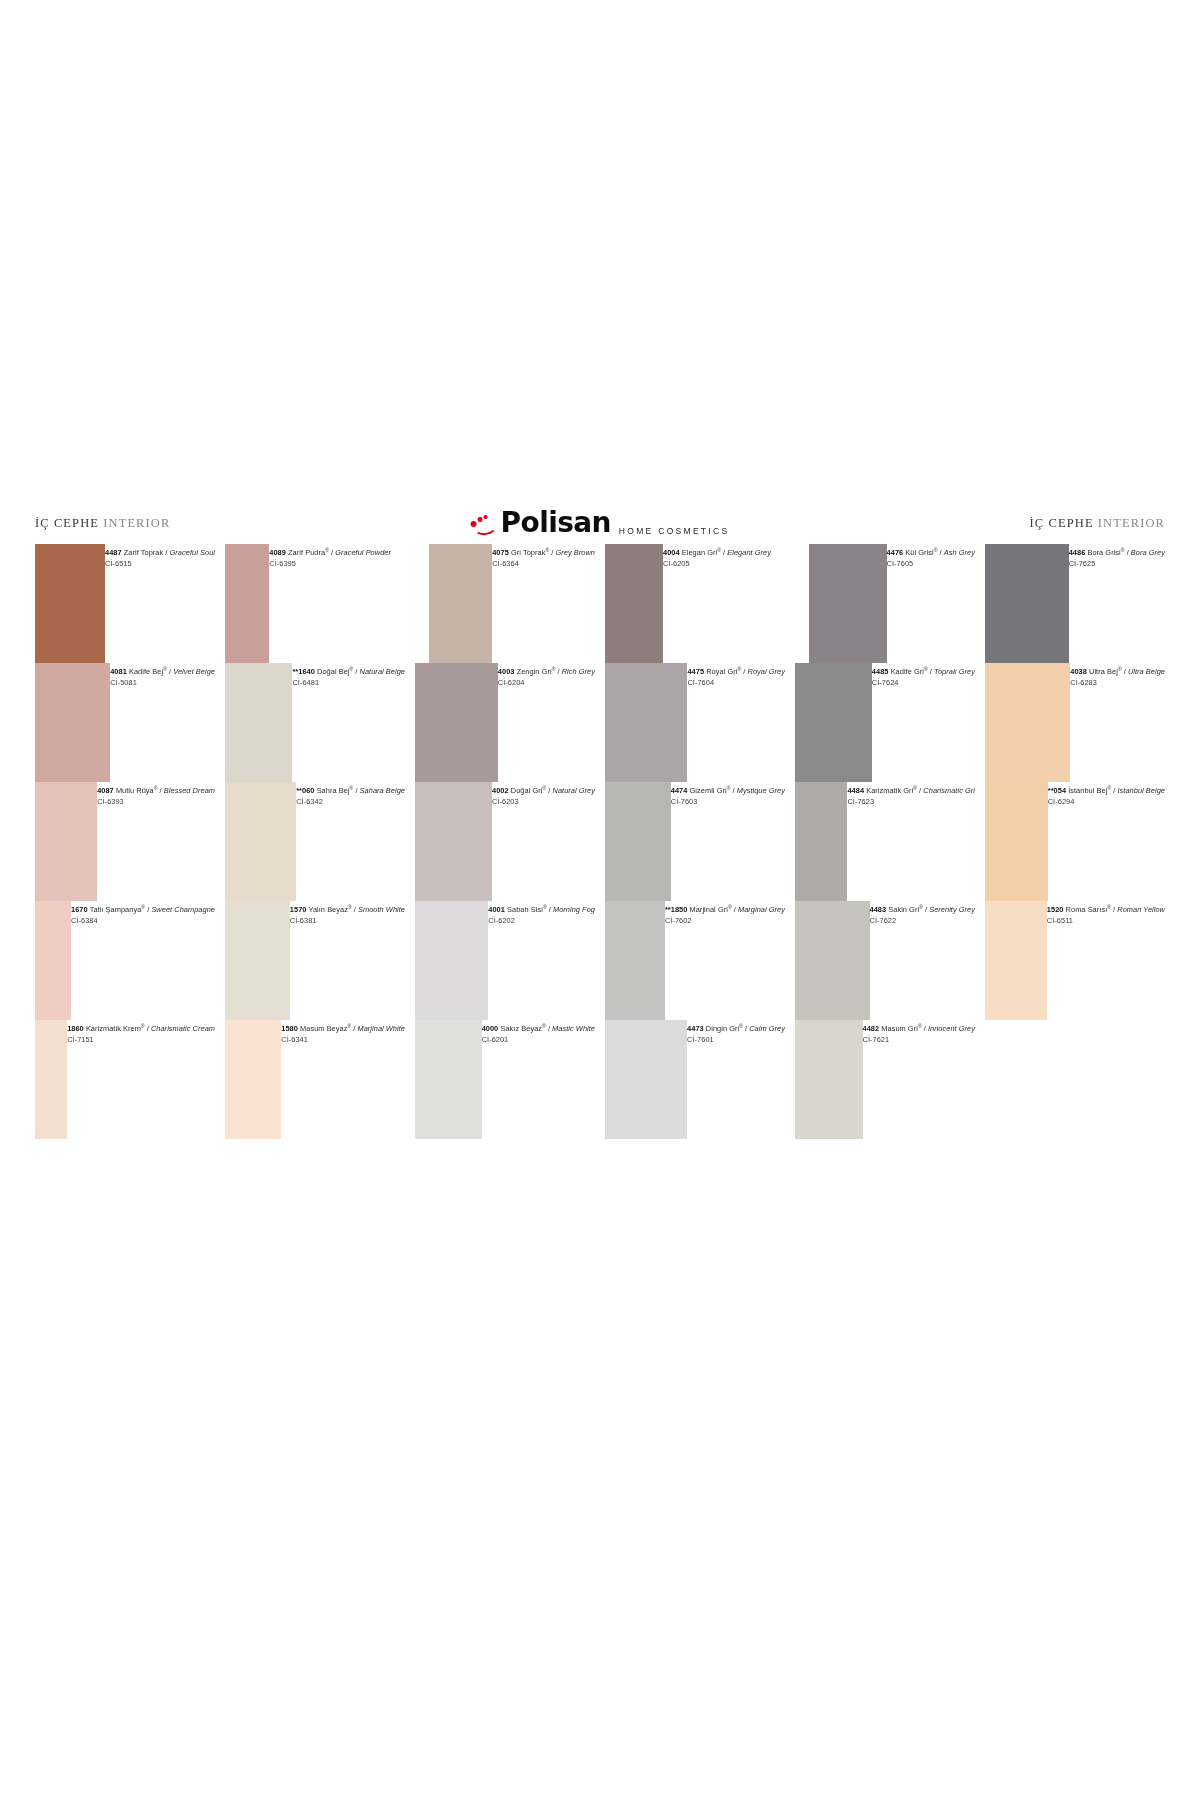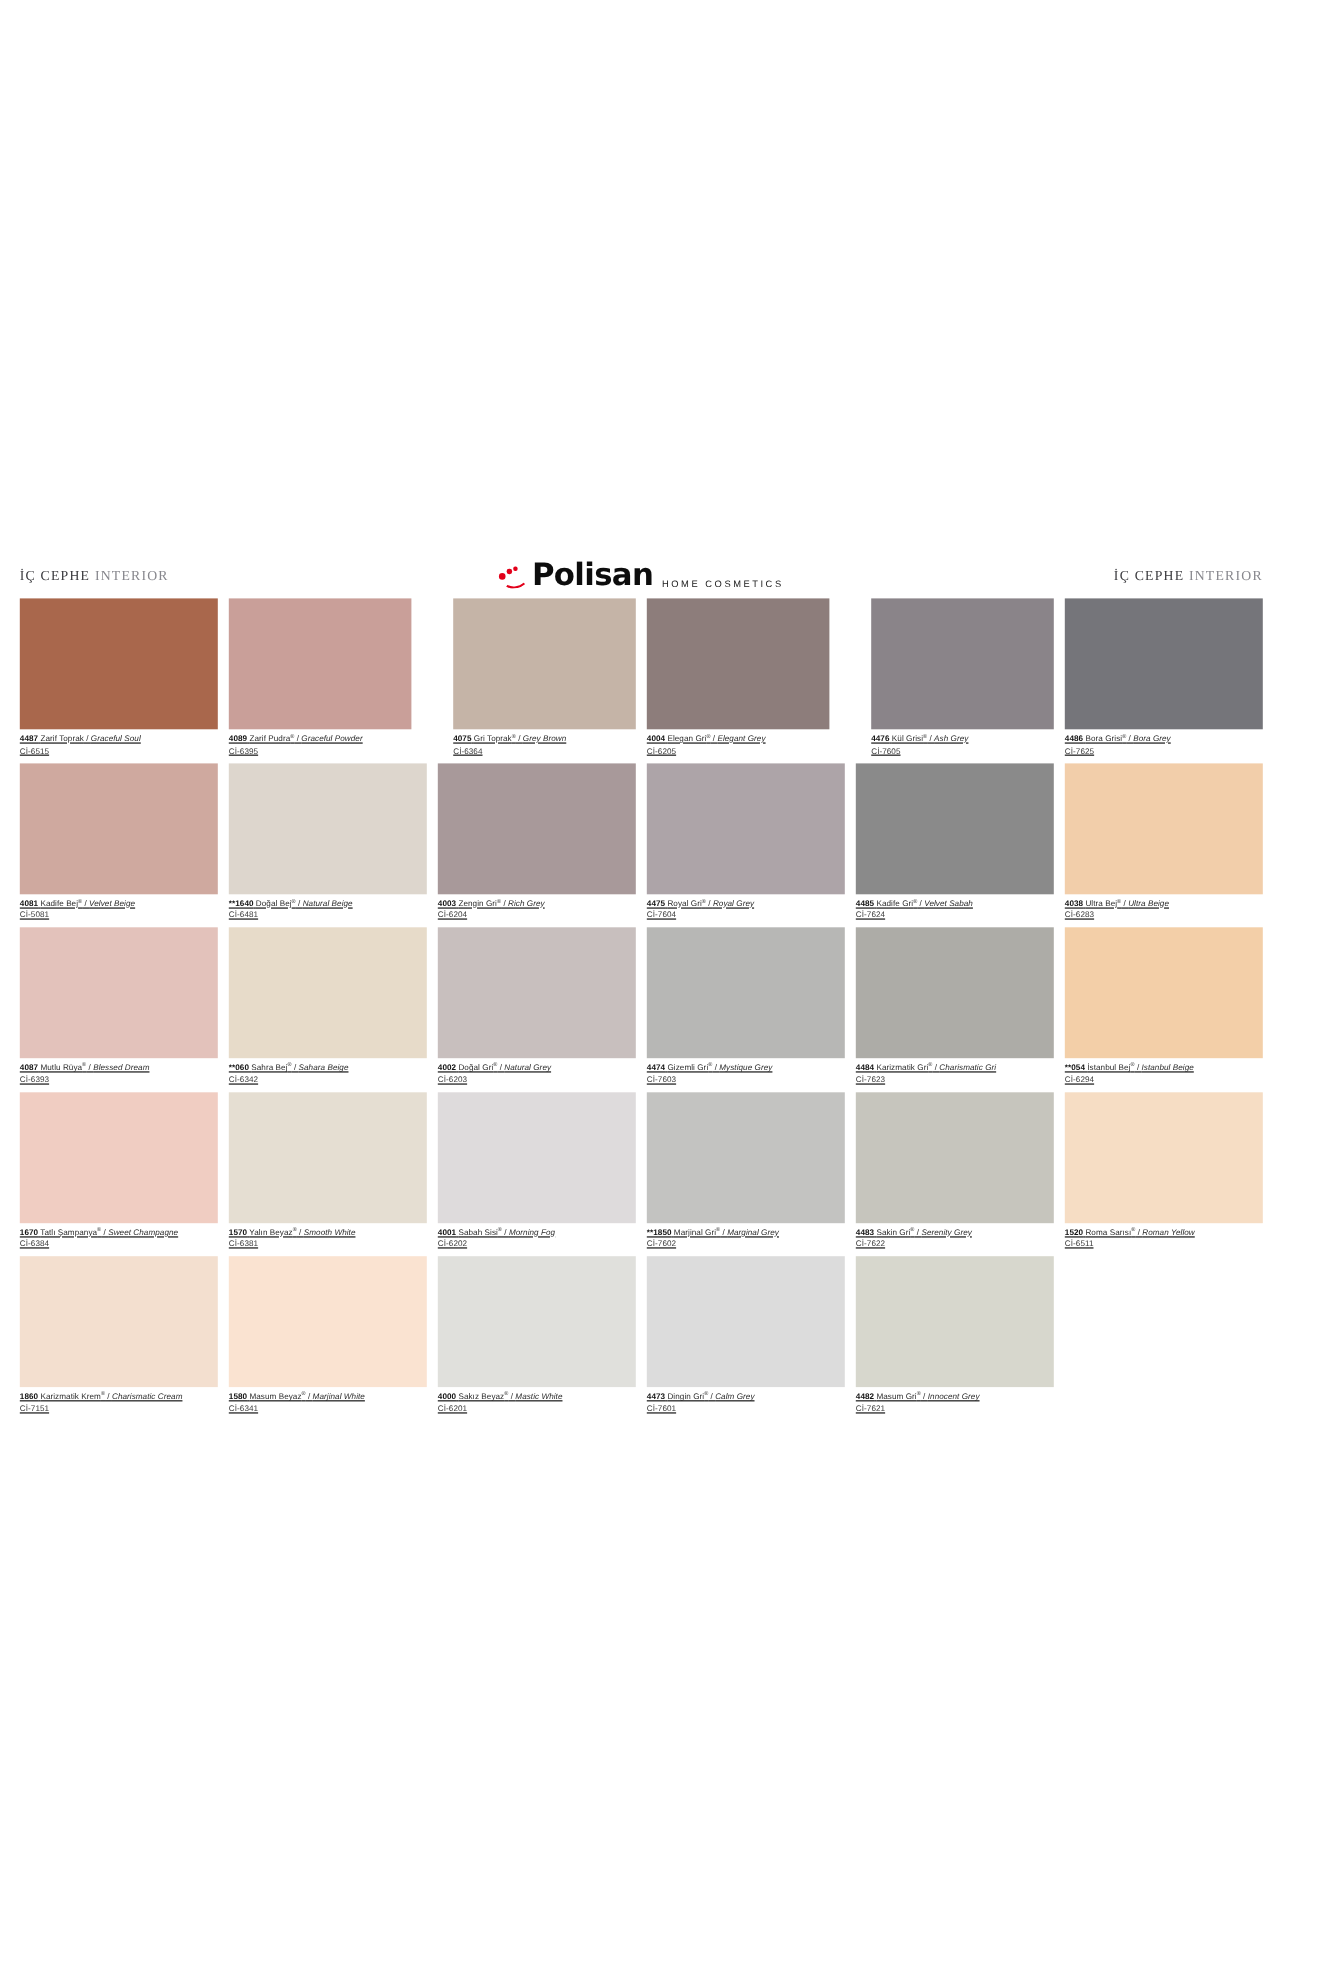--- a/index.html
+++ b/index.html
@@ -18,21 +18,21 @@
     position: relative;
     width: 1200px;
     height: 1800px;
     background: #ffffff;
     overflow: hidden;
   }
 
   
   .sheet {
     position: absolute;
-    left: 18px;
+    left: 35px;
     top: 506px;
     width: 1130px;
   }
 
   
   .header {
     position: relative;
     height: 34px;
     display: flex;
     align-items: center;
@@ -112,22 +112,21 @@
   .grid {
     display: grid;
     grid-template-columns: repeat(6, 1fr);
     column-gap: 10px;
     row-gap: 0px;
     margin-top: 4px;
   }
 
   .cell {
     display: flex;
-    flex-direction: column;
-    text-decoration: underline;
+    flex-direction: row;
   }
   .swatch {
     width: 100%;
     height: 119px;
   }
   .caption {
     padding-top: 4px;
     padding-bottom: 7px;
     line-height: 1.22;
   }
@@ -272,21 +271,21 @@
         <div class="cell">
           <div class="swatch" style="background: rgb(173, 164, 168);"></div>
           <div class="caption">
             <div class="cap-line1"><span class="code">4475</span> <span class="tr">Royal Gri</span><sup>®</sup><span class="sep"> / </span><span class="en">Royal Grey</span></div>
             <div class="cap-line2">Cİ-7604</div>
           </div>
         </div>
         <div class="cell">
           <div class="swatch" style="background: rgb(138, 138, 138);"></div>
           <div class="caption">
-            <div class="cap-line1"><span class="code">4485</span> <span class="tr">Kadife Gri</span><sup>®</sup><span class="sep"> / </span><span class="en">Velvet Sabah</span></div>
+            <div class="cap-line1"><span class="code">4485</span> <span class="tr">Kadife Gri</span><sup>®</sup><span class="sep"> / </span><span class="en">Toprak Grey</span></div>
             <div class="cap-line2">Cİ-7624</div>
           </div>
         </div>
         <div class="cell">
           <div class="swatch" style="background: rgb(242, 206, 170);"></div>
           <div class="caption">
             <div class="cap-line1"><span class="code">4038</span> <span class="tr">Ultra Bej</span><sup>®</sup><span class="sep"> / </span><span class="en">Ultra Beige</span></div>
             <div class="cap-line2">Cİ-6283</div>
           </div>
         </div>

